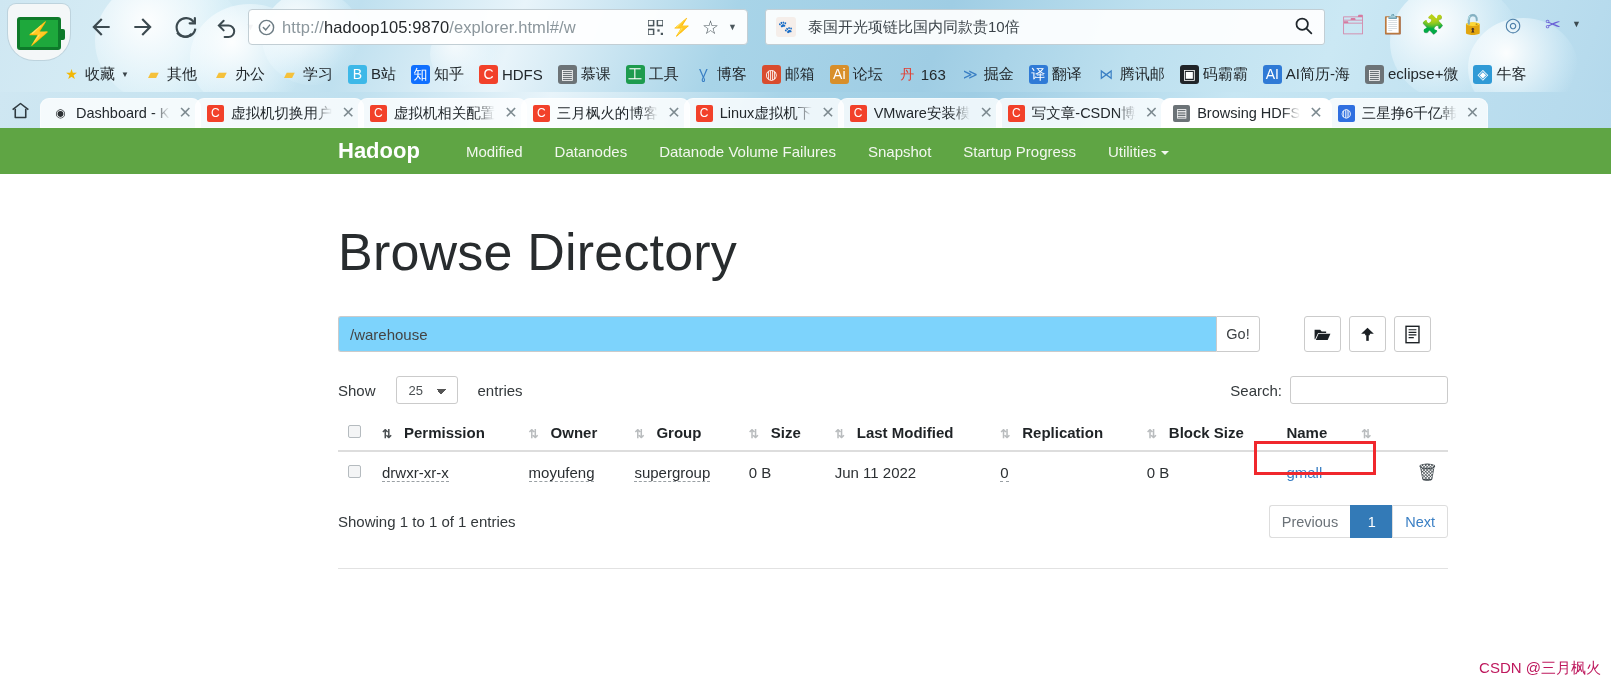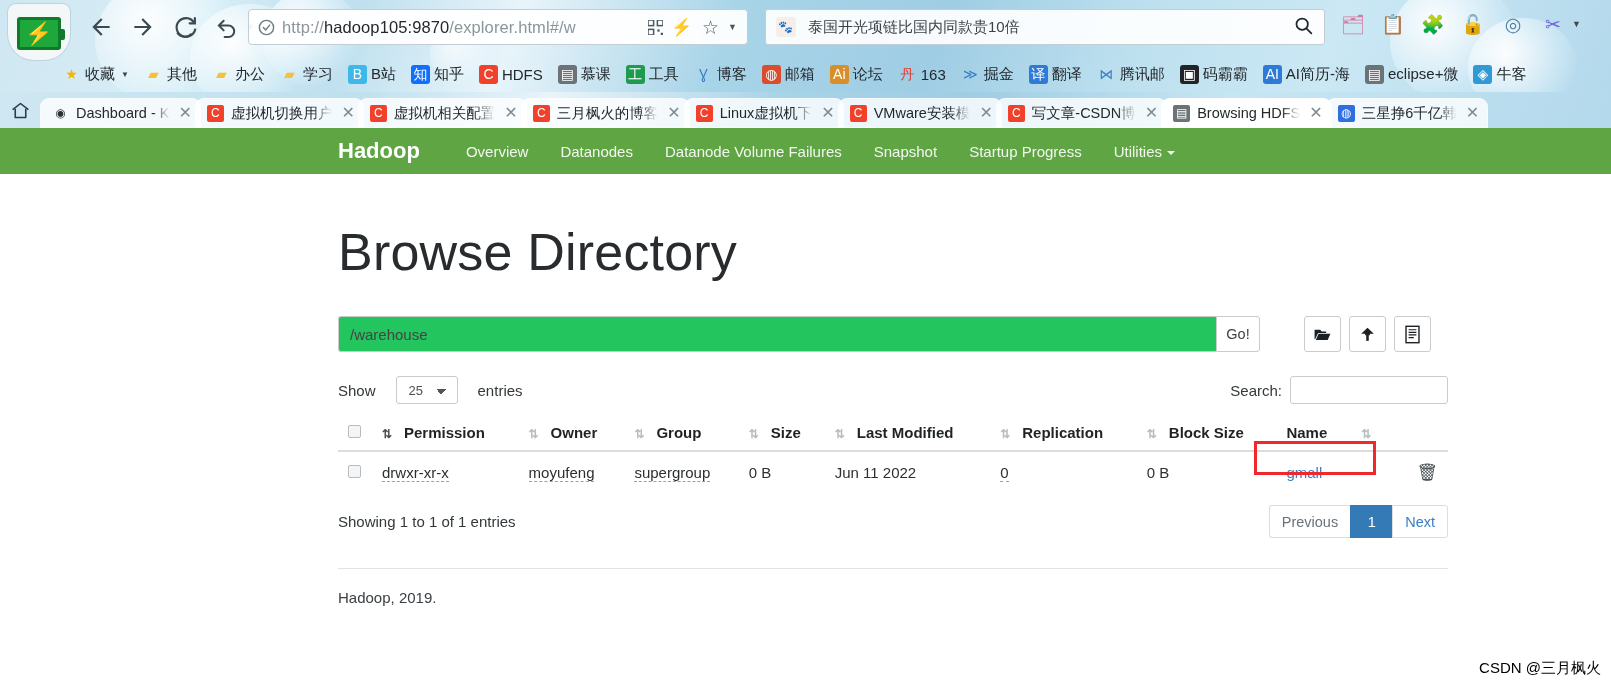--- a/index.html
+++ b/index.html
@@ -160,21 +160,21 @@
   h1.title { font-size: 52px; font-weight: normal; color: #282c2e; margin: 48px 0 34px 0; letter-spacing: .2px; }
 
   .path-row { display: flex; align-items: stretch; gap: 0; margin-bottom: 24px; }
   .path-group { display: flex; flex: none; width: 922px; }
   .path-input {
     flex: 1; height: 36px;
     border: 1px solid #cbcbcb; border-right: none;
     border-radius: 3px 0 0 3px;
     padding: 0 11px; font-size: 15px; color: #444;
     font-family: "Liberation Sans", sans-serif;
-    outline: none; background: #22c55e;
+    outline: none; background: #7dd3fc;
   }
   .go-btn {
     height: 36px; min-width: 44px;
     border: 1px solid #cbcbcb; border-radius: 0 3px 3px 0;
     background: #fff; color: #3b3f42; font-size: 14.5px;
     cursor: pointer; font-family: "Liberation Sans", sans-serif;
   }
   .icon-btns { display: flex; gap: 8px; margin-left: 44px; }
   .icon-btn {
     width: 37px; height: 36px;
@@ -255,21 +255,21 @@
   }
   .pg:first-child { border-radius: 3px 0 0 3px; color: #6b7278; }
   .pg:last-child { border-right: 1px solid #dddddd; border-radius: 0 3px 3px 0; }
   .pg.active { background: #337ab7; border-color: #337ab7; color: #fff; }
 
   hr.sep { border: none; border-top: 1px solid #e2e2e2; margin: 30px 0 20px 0; }
   .copyright { font-size: 15px; color: #3b4043; }
 
   .watermark {
     position: absolute; right: 10px; bottom: 6px;
-    font-size: 15px; color: #000000;
+    font-size: 15px; color: #be185d;
   }
 </style>
 </head>
 <body>
 
 <div class="browser-chrome">
   <div class="chrome-deco d1"></div>
   <div class="chrome-deco d2"></div>
   <div class="chrome-deco d3"></div>
   <div class="chrome-deco d6"></div>
@@ -490,21 +490,21 @@
       <div class="tab">
         <span class="tab-fav" style="color: rgb(255, 255, 255); background: rgb(47, 111, 224);">◍</span>
         <span class="tab-title">三星挣6千亿韩</span>
         <span class="tab-close">✕</span>
       </div>
     </div>
 </div>
 
 <div class="hadoop-nav">
   <span class="brand">Hadoop</span>
-  <span class="nav-link">Overview</span>
+  <span class="nav-link">Modified</span>
   <span class="nav-link">Datanodes</span>
   <span class="nav-link">Datanode Volume Failures</span>
   <span class="nav-link">Snapshot</span>
   <span class="nav-link">Startup Progress</span>
   <span class="nav-link"><span>Utilities</span><i class="caret-dn"></i></span>
 </div>
 
 <div class="page">
   <div class="page-inner">
     <h1 class="title">Browse Directory</h1>
@@ -582,17 +582,16 @@
     <div class="footer-row">
       <div class="info">Showing 1 to 1 of 1 entries</div>
       <div class="pager">
         <div class="pg">Previous</div>
         <div class="pg active">1</div>
         <div class="pg">Next</div>
       </div>
     </div>
 
     <hr class="sep">
-    <div class="copyright">Hadoop, 2019.</div>
   </div>
 </div>
 
 <div class="watermark">CSDN @三月枫火</div>
 
 </body></html>

